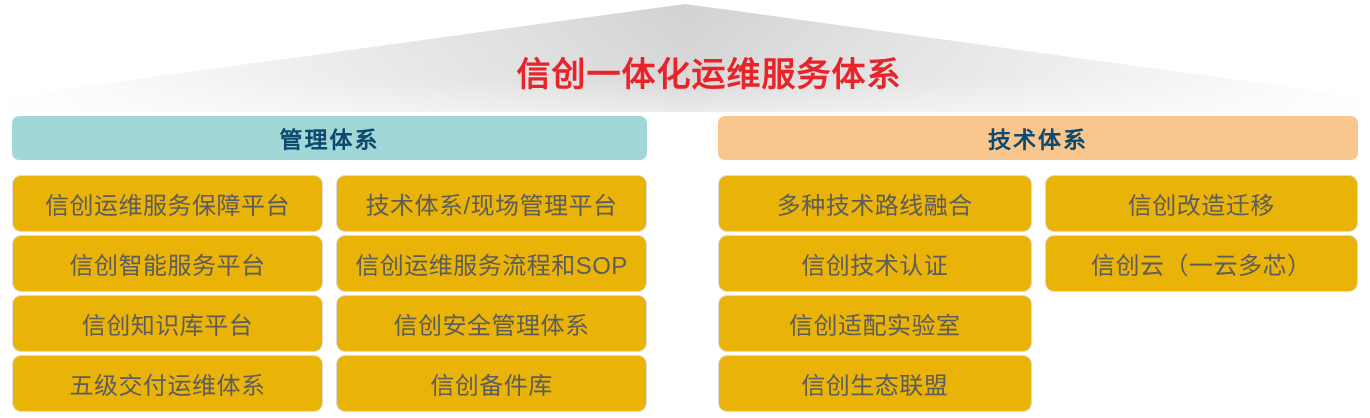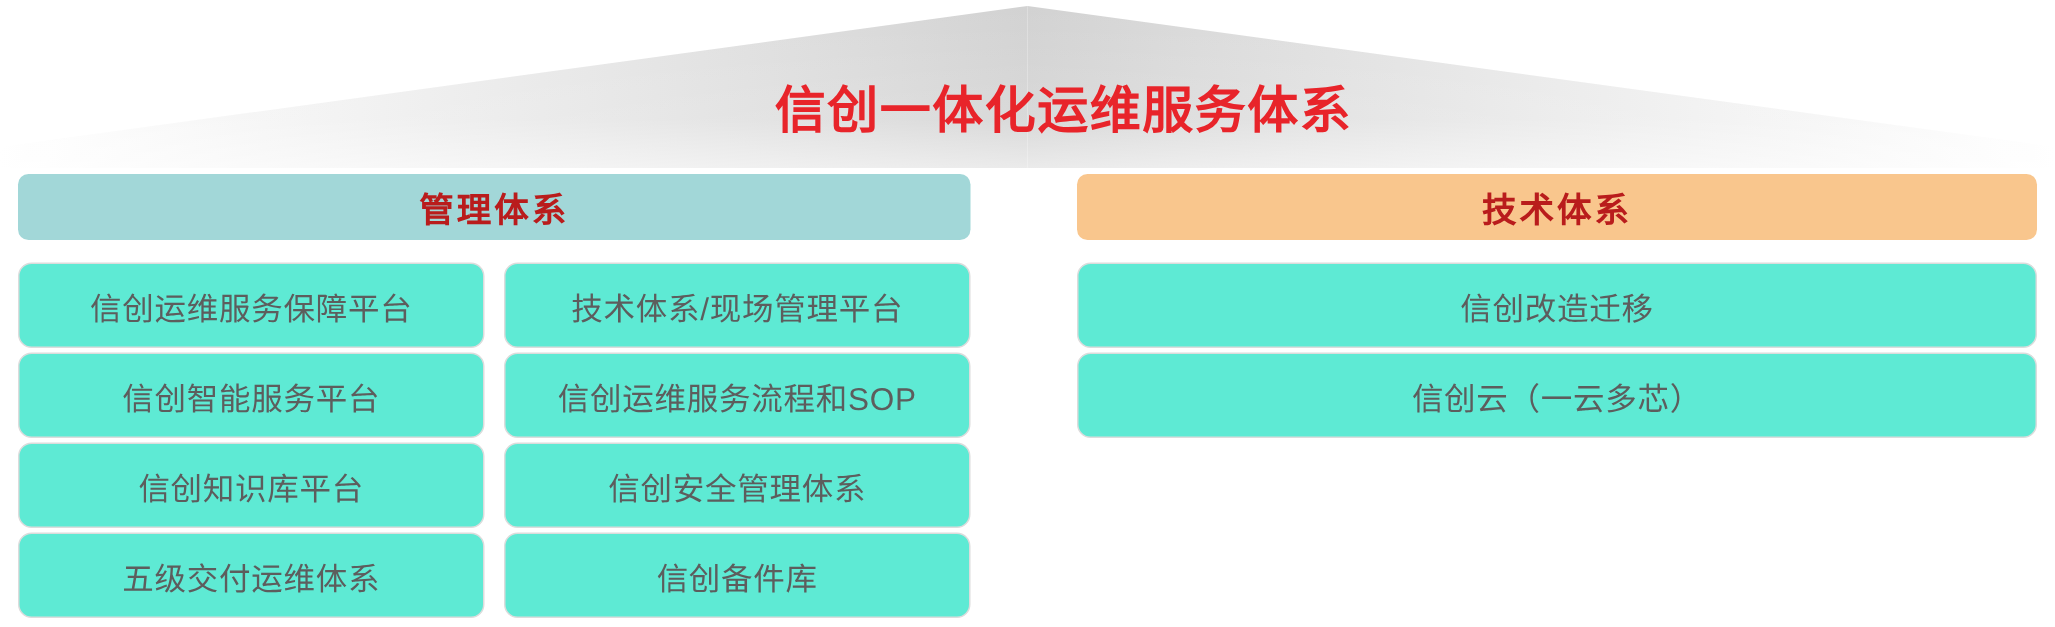--- a/index.html
+++ b/index.html
@@ -52,21 +52,21 @@
   }
   #panel-management { left: 12px;  width: 635px; }
   #panel-technical  { left: 718px; width: 640px; }
 
   .panel-header {
     height: 44px;
     border-radius: 7px;
     display: flex;
     align-items: center;
     justify-content: center;
-    color: #b91c1c;
+    color: #0c4a6e;
     font-size: 23px;
     font-weight: bold;
     letter-spacing: 2px;
     box-sizing: border-box;
   }
   #header-management { background: #a2d7d8; }
   #header-technical  { background: #f9c68d; }
 
   .panel-grid {
     margin-top: 15px;
@@ -77,26 +77,26 @@
     display: flex;
     flex-direction: column;
     gap: 3px;
     flex: 1 1 0;
   }
 
   .cell {
     height: 57px;
     border: 1px solid #dcdcdc;
     border-radius: 9px;
-    background: #5eead4;
+    background: #eab308;
     display: flex;
     align-items: center;
     justify-content: center;
     box-sizing: border-box;
-    font-size: 21px;
+    font-size: 24px;
     color: #5d5d5d;
     white-space: nowrap;
     letter-spacing: 0.5px;
   }
 </style>
 </head>
 <body>
 
 <div id="canvas">
 
@@ -142,19 +142,25 @@
         <div class="cell">信创安全管理体系</div>
         <div class="cell">信创备件库</div>
       </div>
     </div>
   </div>
 
   <div class="panel" id="panel-technical">
     <div class="panel-header" id="header-technical">技术体系</div>
     <div class="panel-grid">
       <div class="panel-col">
+        <div class="cell">多种技术路线融合</div>
+        <div class="cell">信创技术认证</div>
+        <div class="cell">信创适配实验室</div>
+        <div class="cell">信创生态联盟</div>
+      </div>
+      <div class="panel-col">
         <div class="cell">信创改造迁移</div>
         <div class="cell">信创云（一云多芯）</div>
       </div>
     </div>
   </div>
 
 </div>
 
 </body></html>

